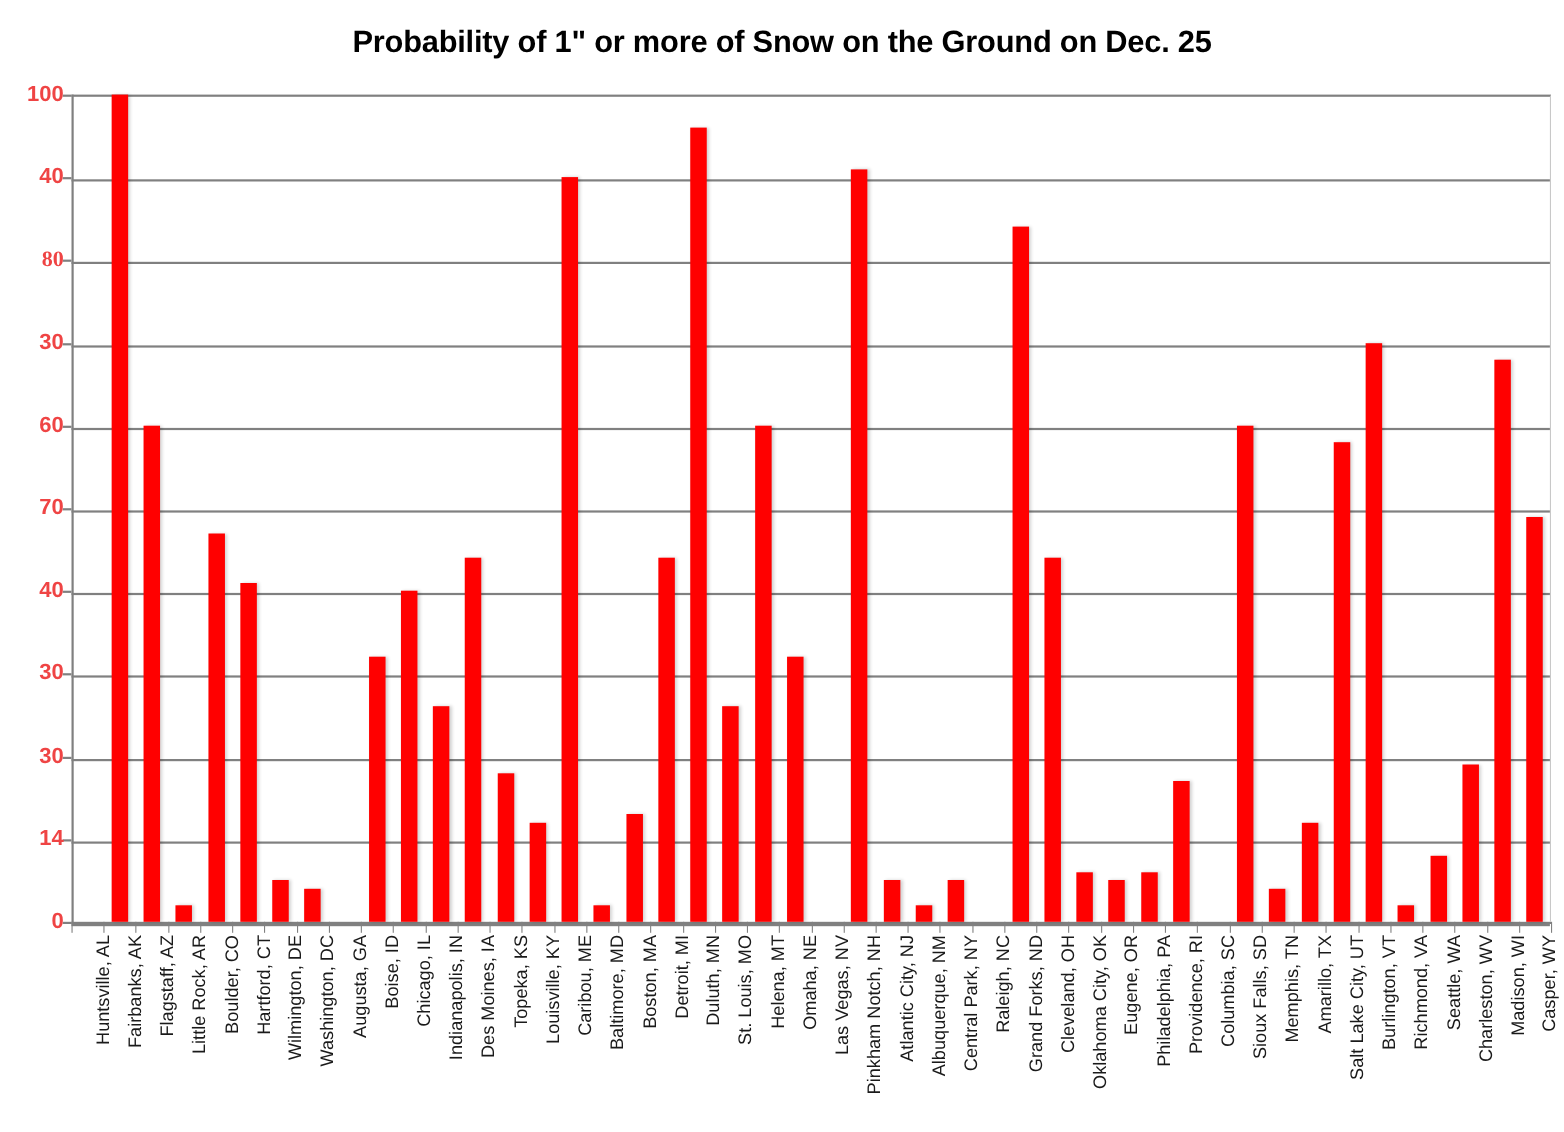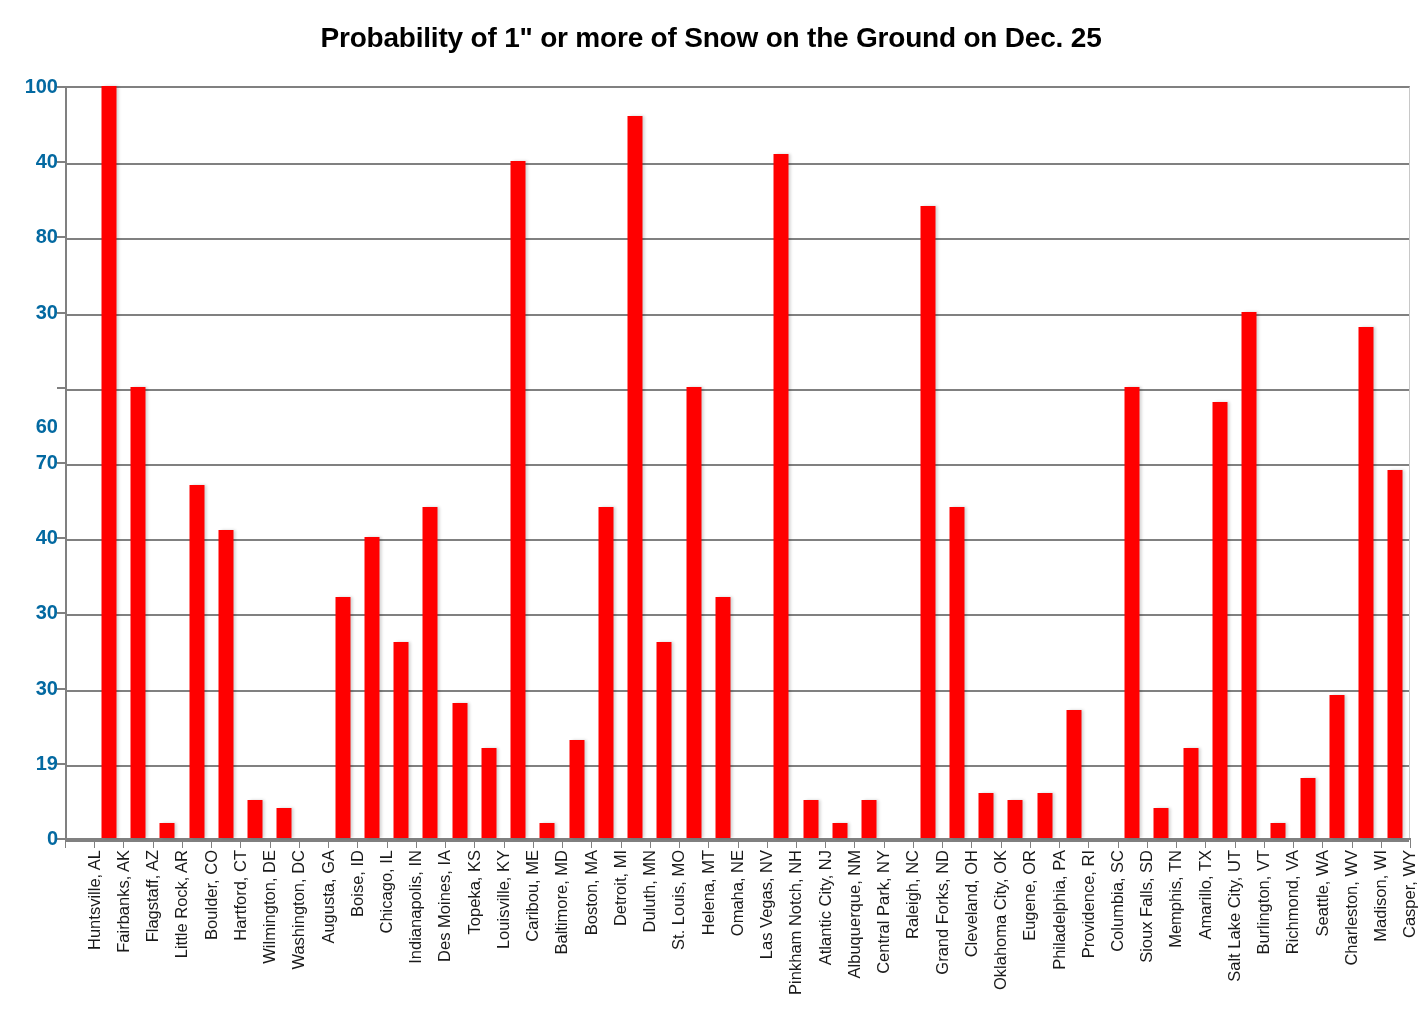--- a/index.html
+++ b/index.html
@@ -70,21 +70,21 @@
   }
 
   
   .y-tick-label {
     position: absolute;
     right: 1364px;            
     width: 48px;
     text-align: right;
     font-size: 20px;
     font-weight: bold;
-    color: #0369a1;
+    color: #ef4444;
     transform: translateY(-50%);
   }
   
   .y-tick-mark {
     position: absolute;
     left: 57px;
     width: 8px;
     height: 0;
     border-top: 2px solid #808080;
   }
@@ -349,35 +349,35 @@
       <div class="x-label" style="left: 1277.9px;">Charleston, WV</div>
       <div class="x-label" style="left: 1307.14px;">Madison, WI</div>
       <div class="x-label" style="left: 1336.38px;">Casper, WY</div>
     </div>
 
 <div class="y-tick-mark" style="top: 86px;"></div>
     <div class="y-tick-label" style="top: 86px;">100</div>
     <div class="y-tick-mark" style="top: 161.2px;"></div>
     <div class="y-tick-label" style="top: 161.2px;">40</div>
     <div class="y-tick-mark" style="top: 236.4px;"></div>
-    <div class="y-tick-label" style="top: 236.4px;">80</div>
+    <div class="y-tick-label" style="top: 236.4px; font-family: Liberation Serif, serif;">80</div>
     <div class="y-tick-mark" style="top: 311.6px;"></div>
     <div class="y-tick-label" style="top: 311.6px;">30</div>
     <div class="y-tick-mark" style="top: 386.8px;"></div>
-    <div class="y-tick-label" style="top: 386.8px; margin-top: 39px;">60</div>
+    <div class="y-tick-label" style="top: 386.8px;">60</div>
     <div class="y-tick-mark" style="top: 462px;"></div>
     <div class="y-tick-label" style="top: 462px;">70</div>
     <div class="y-tick-mark" style="top: 537.2px;"></div>
     <div class="y-tick-label" style="top: 537.2px;">40</div>
     <div class="y-tick-mark" style="top: 612.4px;"></div>
     <div class="y-tick-label" style="top: 612.4px;">30</div>
     <div class="y-tick-mark" style="top: 687.6px;"></div>
     <div class="y-tick-label" style="top: 687.6px;">30</div>
     <div class="y-tick-mark" style="top: 762.8px;"></div>
-    <div class="y-tick-label" style="top: 762.8px;">19</div>
+    <div class="y-tick-label" style="top: 762.8px;">14</div>
     <div class="y-tick-mark" style="top: 838px;"></div>
     <div class="y-tick-label" style="top: 838px;">0</div>
     <div class="x-tick-mark" style="left: 65px;"></div>
     <div class="x-tick-mark" style="left: 94.2391px;"></div>
     <div class="x-tick-mark" style="left: 123.478px;"></div>
     <div class="x-tick-mark" style="left: 152.717px;"></div>
     <div class="x-tick-mark" style="left: 181.957px;"></div>
     <div class="x-tick-mark" style="left: 211.196px;"></div>
     <div class="x-tick-mark" style="left: 240.435px;"></div>
     <div class="x-tick-mark" style="left: 269.674px;"></div>

